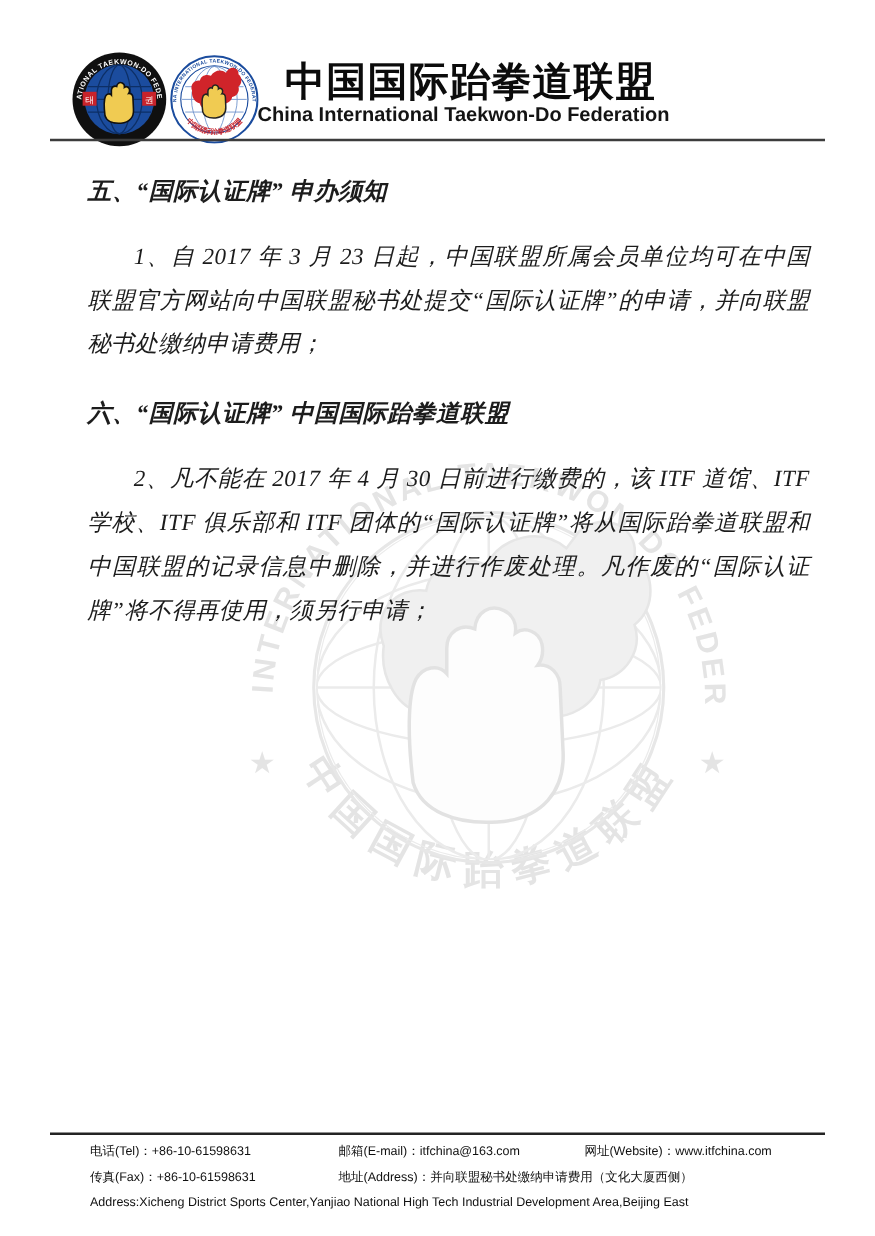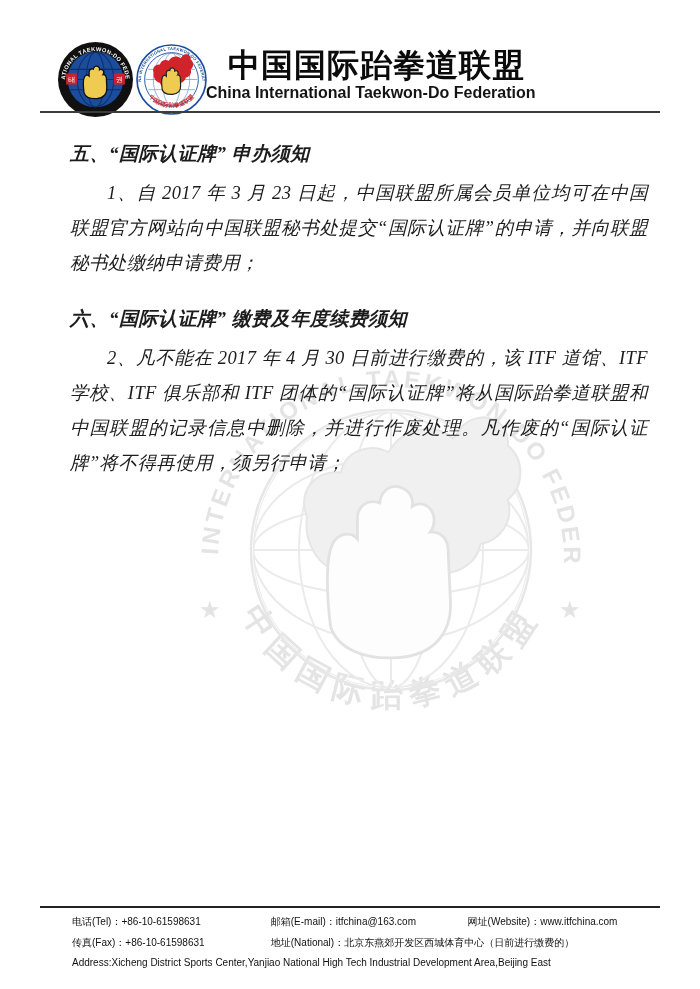--- a/index.html
+++ b/index.html
@@ -42,21 +42,21 @@
 
   
   .doc-body {
     position: absolute; left: 70px; top: 130px; width: 578px; z-index: 1; font-style: italic;
   }
   .doc-body h2 {
     font-size: 19px; font-weight: 700; line-height: 24px;
     padding-top: 12px; letter-spacing: 0.5px;
   }
   .doc-body p {
-    margin-top: 10px;
+    margin-top: 23px;
     font-size: 18.5px; line-height: 35px; letter-spacing: 0.4px;
     text-align: justify; text-indent: 2em;
   }
   .doc-body h2.second { margin-top: 14px; }
 
   
   .footer-divider {
     position: absolute; left: 40px; top: 906px; width: 620px; height: 2px;
     background: #232323; z-index: 2;
   }
@@ -163,31 +163,31 @@
       <line x1="0" y1="-138" x2="0" y2="138"></line>
     </g>
     <use href="#cnmap" transform="translate(18,-40) scale(3.4)" fill="#f0f0f0" stroke="#e6e6e6" stroke-width="0.6"></use>
     <use href="#fist" transform="translate(0,18) scale(1.12)" fill="#fdfdfd" stroke="#e2e2e2" stroke-width="2.5"></use>
   </svg>
 
   <div class="doc-body">
     <h2>五、“国际认证牌” 申办须知</h2>
     <p>1、自 2017 年 3 月 23 日起，中国联盟所属会员单位均可在中国联盟官方网站向中国联盟秘书处提交“国际认证牌”的申请，并向联盟秘书处缴纳申请费用；</p>
 
-    <h2 class="second">六、“国际认证牌” 缴费及年度续费须知</h2>
+    <h2 class="second">六、“国际认证牌” 中国国际跆拳道联盟</h2>
     <p>2、凡不能在 2017 年 4 月 30 日前进行缴费的，该 ITF 道馆、ITF 学校、ITF 俱乐部和 ITF 团体的“国际认证牌”将从国际跆拳道联盟和中国联盟的记录信息中删除，并进行作废处理。凡作废的“国际认证牌”将不得再使用，须另行申请；</p>
   </div>
 
   <div class="footer-divider"></div>
   <div class="footer">
     <div class="frow">
       <span class="fcell fc-w1"><span>电话(Tel)：</span><span>+86-10-61598631</span></span>
       <span class="fcell fc-w2"><span>邮箱(E-mail)：</span><span>itfchina@163.com</span></span>
       <span class="fcell"><span>网址(Website)：</span><span>www.itfchina.com</span></span>
     </div>
     <div class="frow">
       <span class="fcell fc-w1"><span>传真(Fax)：</span><span>+86-10-61598631</span></span>
-      <span class="fcell"><span>地址(National)：</span><span>北京东燕郊开发区西城体育中心（日前进行缴费的）</span></span>
+      <span class="fcell"><span>地址(Address)：</span><span>并向联盟秘书处缴纳申请费用（文化大厦西侧）</span></span>
     </div>
     <div class="frow">Address:Xicheng District Sports Center,Yanjiao National High Tech Industrial Development Area,Beijing East</div>
   </div>
 
 </div>
 
 </body></html>

